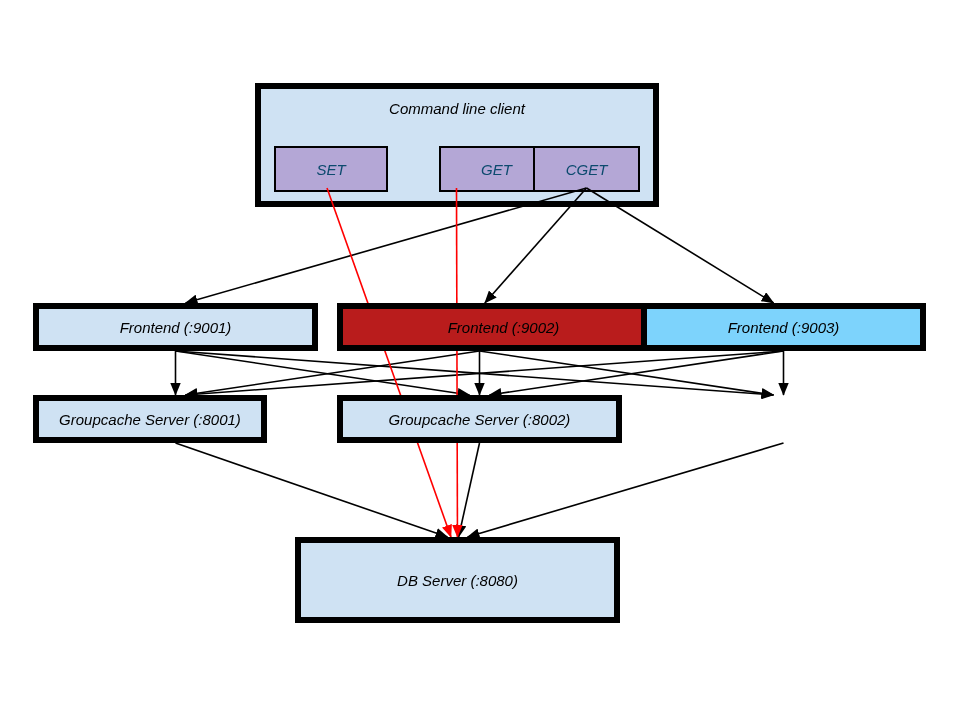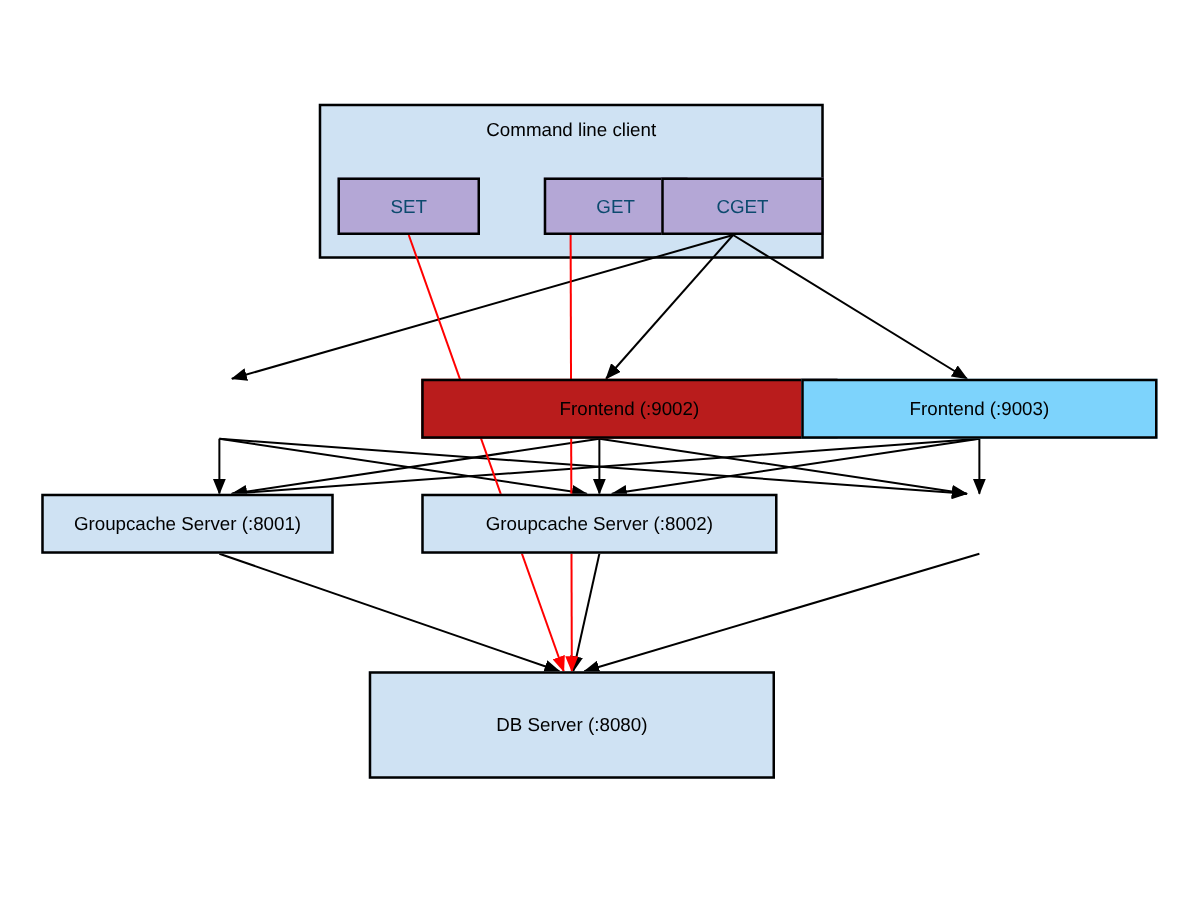--- a/index.html
+++ b/index.html
@@ -18,24 +18,25 @@
   #edges {
     position: absolute;
     left: 0;
     top: 0;
     z-index: 1;
     pointer-events: none;
   }
   .node {
     position: absolute;
     box-sizing: border-box;
-    border: 2px solid #a16207;
+    border: 6px solid #a16207;
     background: #cfe2f3;
     color: #000000;
     font-size: 15px;
+    font-style: italic;
   }
   .client {
     z-index: 0;
   }
   .client-title {
     text-align: center;
     margin-top: 11px;
   }
   .op-btn {
     position: absolute;
@@ -85,23 +86,24 @@
       <line x1="479.5" y1="443" x2="458.6" y2="537" stroke="#000000" stroke-width="1.6" marker-end="url(#arrow-black)"></line>
       <line x1="783.5" y1="443" x2="467.5" y2="537" stroke="#000000" stroke-width="1.6" marker-end="url(#arrow-black)"></line>
       <line x1="327" y1="188" x2="450.975" y2="537" stroke="#ff0000" stroke-width="1.6" marker-end="url(#arrow-red)"></line>
       <line x1="456.5" y1="188" x2="457.45" y2="537" stroke="#ff0000" stroke-width="1.6" marker-end="url(#arrow-red)"></line>
     </svg>
 
   <div class="node client" style="left: 255px; top: 83px; width: 404px; height: 124px; background: rgb(207, 226, 243); border-color: rgb(0, 0, 0);">
     <div class="client-title">Command line client</div>
     <div class="op-btn" style="left: 13px; top: 57px; width: 114px; height: 46px; background: rgb(180, 167, 214); border-color: rgb(0, 0, 0);">SET</div>
     <div class="op-btn" style="left: 142px; top: 57px; width: 115px; height: 46px; background: rgb(180, 167, 214); border-color: rgb(0, 0, 0); margin-left: 36px;">GET</div>
-    <div class="op-btn" style="left: 272px; top: 57px; width: 130px; height: 46px; background: rgb(180, 167, 214); border-color: rgb(0, 0, 0);">CGET</div>
+    <div class="op-btn" style="left: 272px; top: 57px; width: 107px; height: 46px; background: rgb(180, 167, 214); border-color: rgb(0, 0, 0);">CGET</div>
   </div>
 
+  <div class="node mid" style="left: 33px; top: 303px; width: 285px; height: 48px; background: rgb(207, 226, 243); border-color: rgb(0, 0, 0);">Frontend (:9001)</div>
   <div class="node mid" style="left: 337px; top: 303px; width: 333px; height: 48px; background: #b91c1c; border-color: rgb(0, 0, 0);">Frontend (:9002)</div>
   <div class="node mid" style="left: 641px; top: 303px; width: 285px; height: 48px; background: #7dd3fc; border-color: rgb(0, 0, 0);">Frontend (:9003)</div>
 
   <div class="node mid" style="left: 33px; top: 395px; width: 234px; height: 48px; background: rgb(207, 226, 243); border-color: rgb(0, 0, 0);">Groupcache Server (:8001)</div>
   <div class="node mid" style="left: 337px; top: 395px; width: 285px; height: 48px; background: rgb(207, 226, 243); border-color: rgb(0, 0, 0);">Groupcache Server (:8002)</div>
 
   <div class="node mid" style="left: 295px; top: 537px; width: 325px; height: 86px; background: rgb(207, 226, 243); border-color: rgb(0, 0, 0);">DB Server (:8080)</div>
 
 </div>
 

